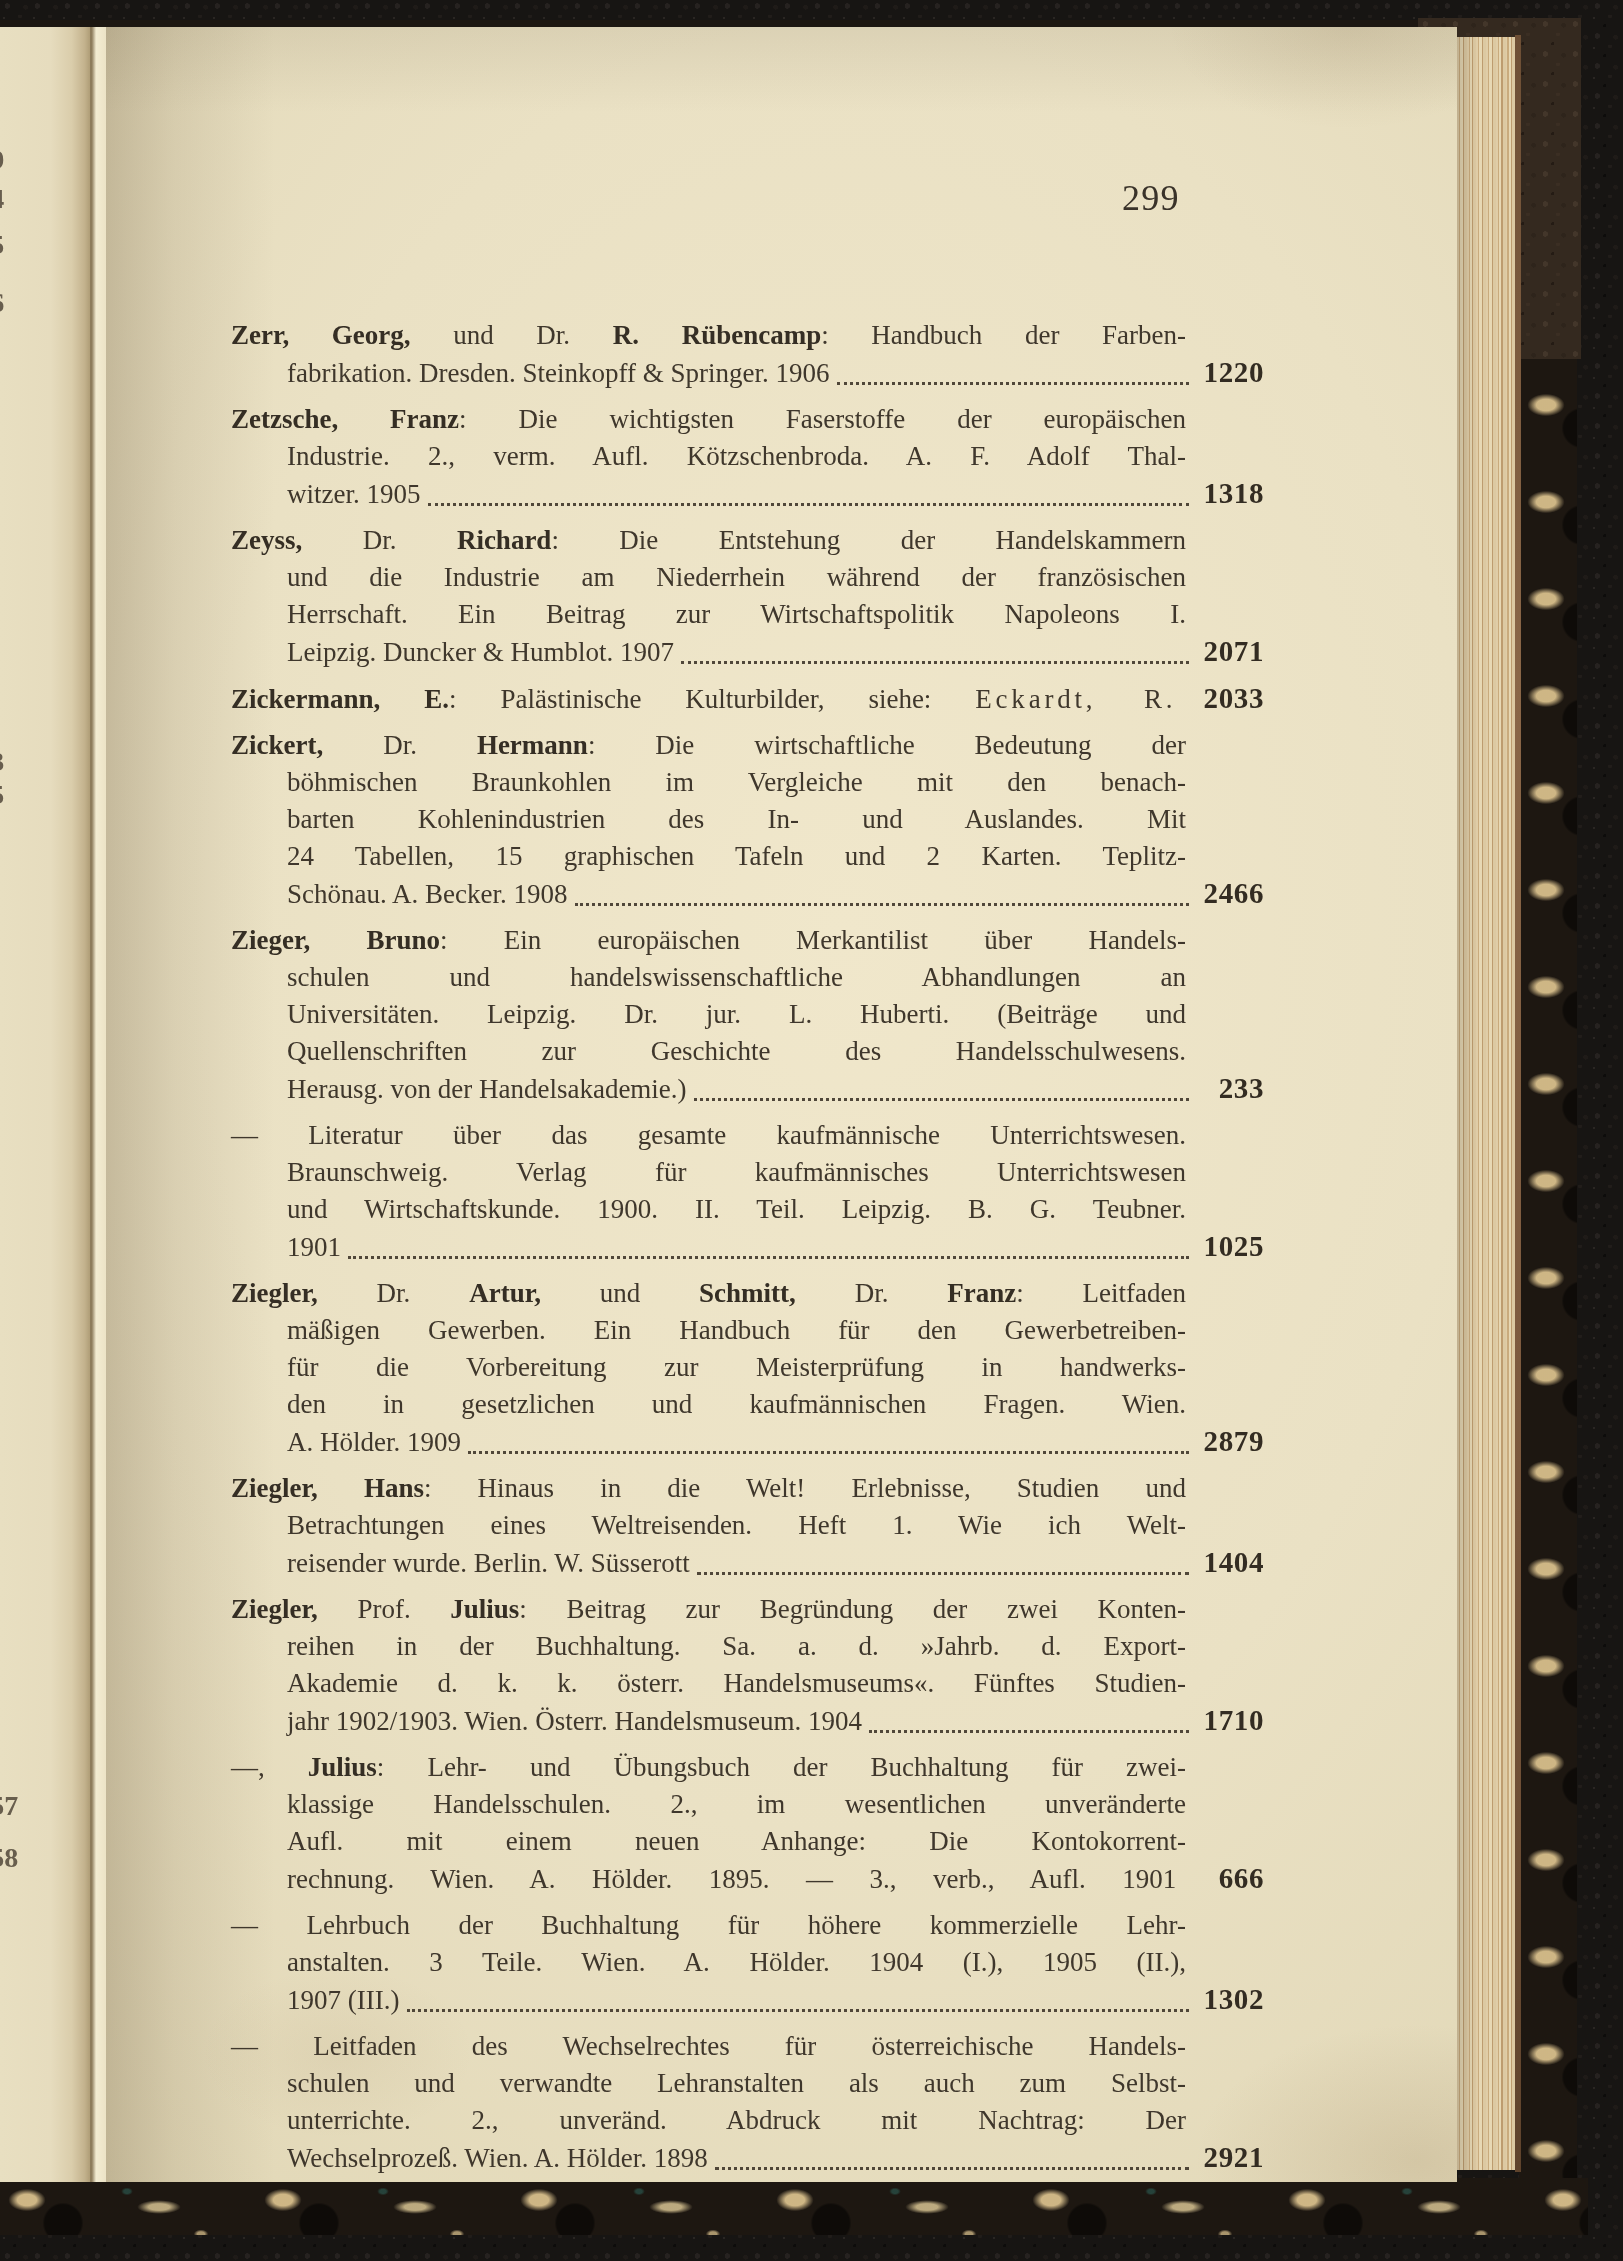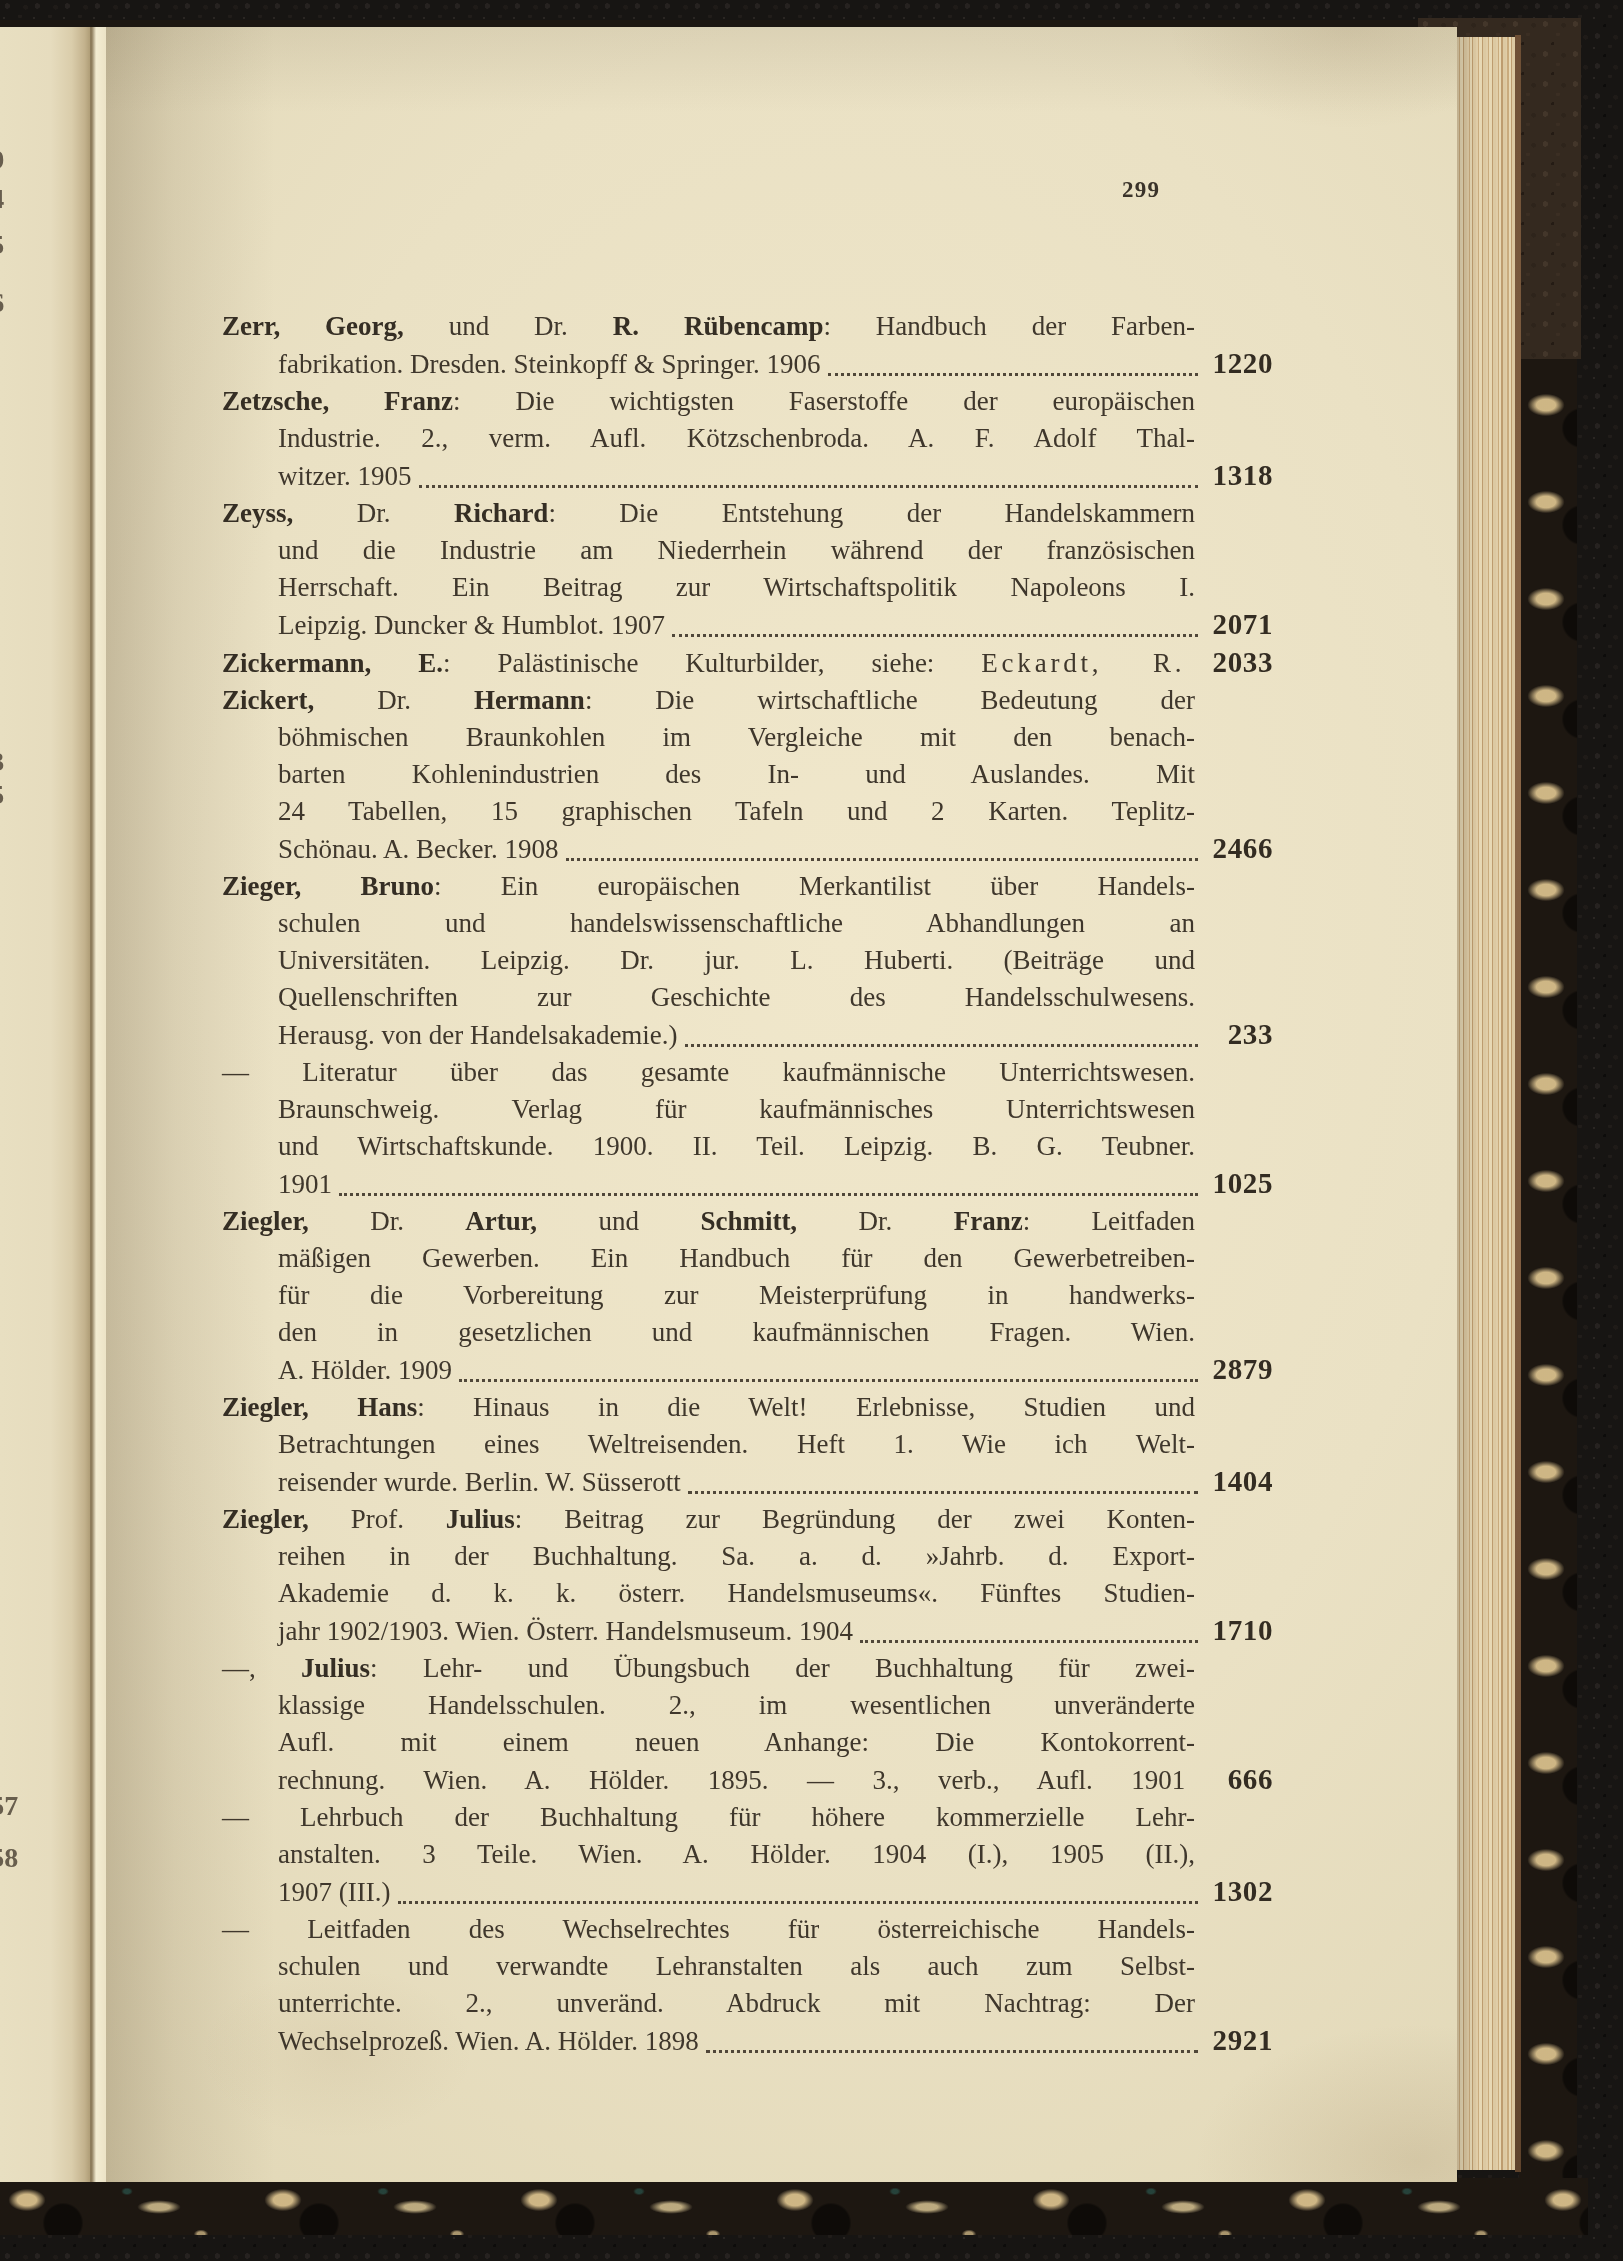--- a/index.html
+++ b/index.html
@@ -77,28 +77,28 @@
   }
   .book-page::after{
     content:"";position:absolute;inset:0;pointer-events:none;
     background:
       radial-gradient(ellipse 316px 195px at 97% 99%, rgba(130,100,60,.16), transparent 70%),
       radial-gradient(ellipse 256px 146px at 92% 0%, rgba(120,95,60,.12), transparent 70%),
       radial-gradient(ellipse 195px 122px at 18% 94%, rgba(140,110,70,.08), transparent 70%),
       linear-gradient(180deg, rgba(90,75,50,.10), rgba(90,75,50,0) 4%);
   }
   .page-number{
-    position:absolute;left:1030px;top:150px;font-size:23px;font-weight:700;
+    position:absolute;left:1030px;top:150px;font-size:36px;font-weight:400;
     letter-spacing:1.2px;color:#3a332a;z-index:6;
   }
   .entries{
     position:absolute;left:130px;top:281px;width:1051px;z-index:6;
     font-size:27px;line-height:37px;color:#3f372c;
   }
-  .entry{margin:0;}
+  .entry{margin:9px;}
   .line{text-align:justify;text-align-last:justify;padding-right:78px;}
   .line.cont{padding-left:56px;}
   .line.end{display:flex;align-items:baseline;padding-right:0;text-align:left;text-align-last:auto;}
   .line.end .line-text{white-space:pre;text-align:right;}
   .line.end.gap .line-text{flex:1;white-space:normal;text-align:justify;text-align-last:justify;padding-right:20.7px;}
   .lead{flex:1;min-width:22px;align-self:flex-end;margin:0 8.5px 6.7px 7.3px;
     border-bottom:3.7px dotted rgba(58,49,38,.88);}
   .ref{font-weight:700;font-size:29px;color:#332c22;letter-spacing:0.6px;min-width:67px;text-align:right;}
   .b{font-weight:700;color:#352e24;}
   .sp{letter-spacing:.14em;}

